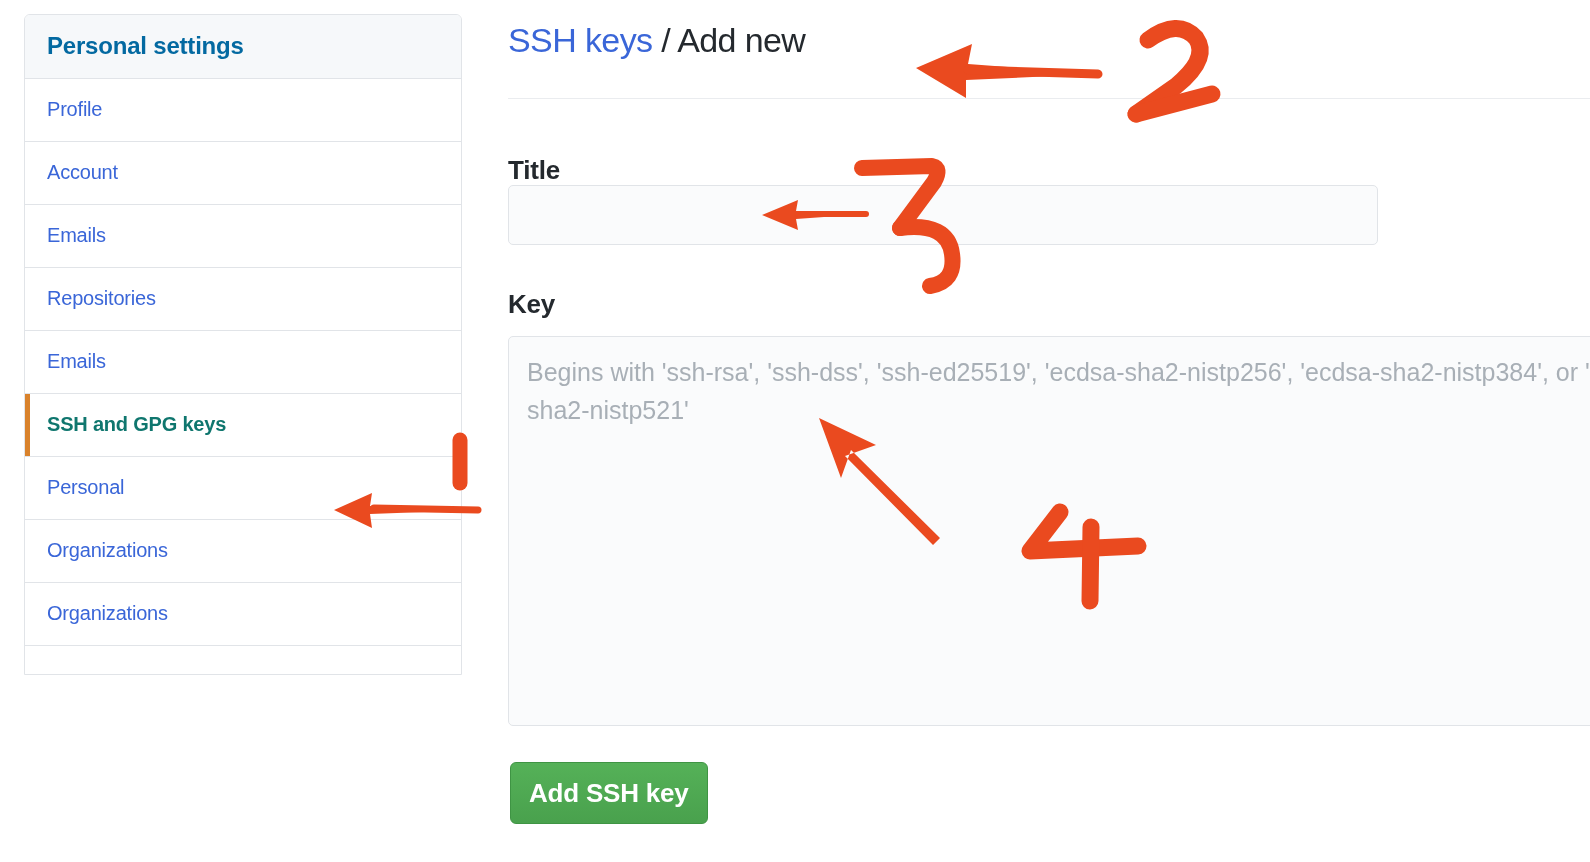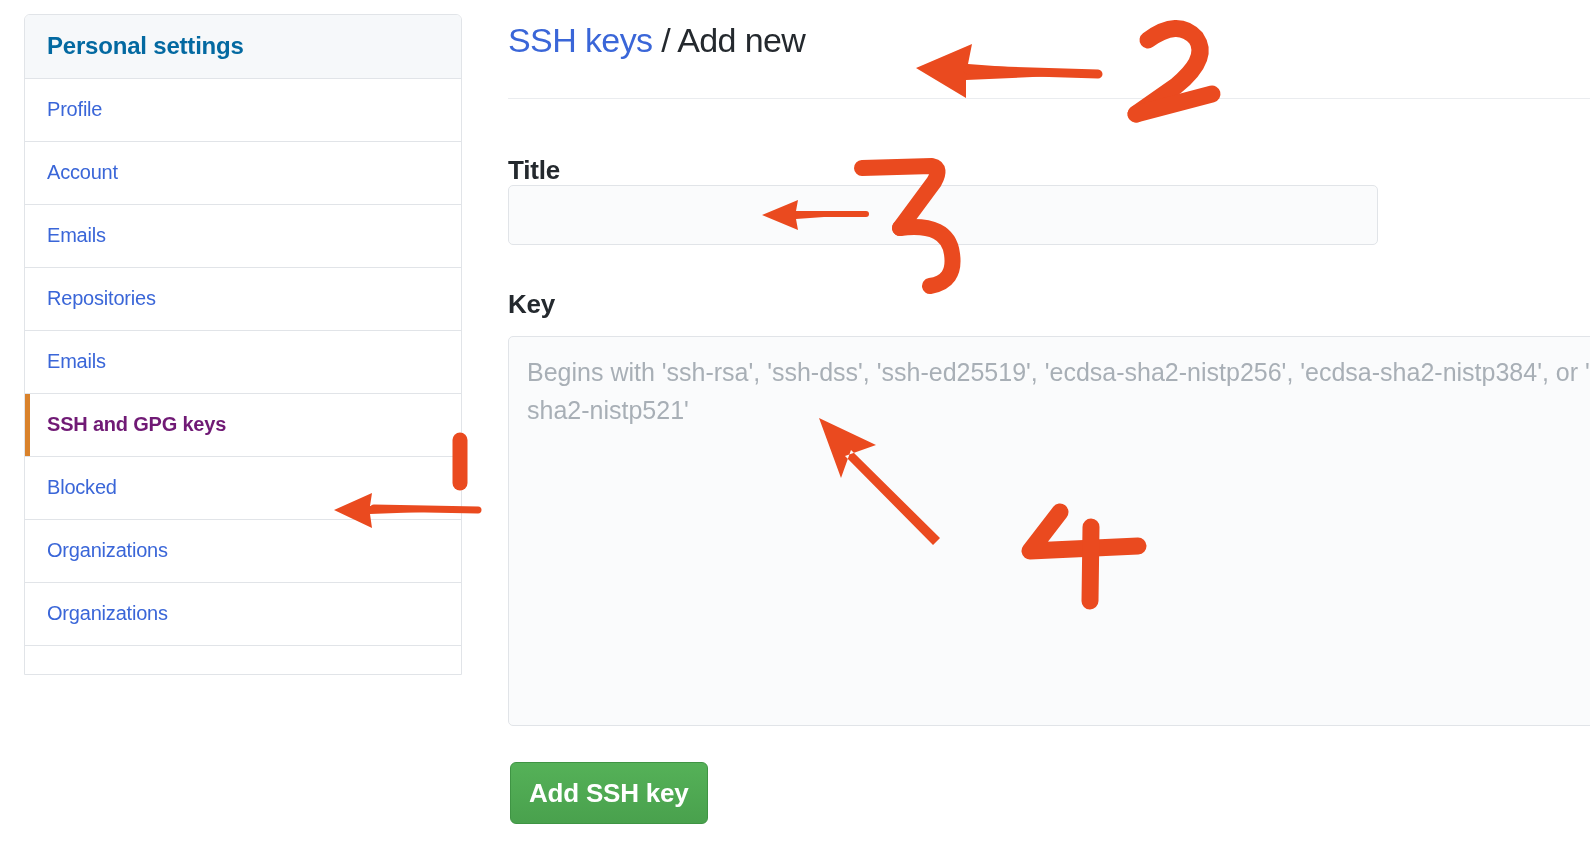--- a/index.html
+++ b/index.html
@@ -52,21 +52,21 @@
     font-size: 20px;
     color: #3a66d8;
     border-bottom: 1px solid #e1e4e8;
     text-decoration: none;
     letter-spacing: -0.2px;
     background: #ffffff;
     box-sizing: border-box;
   }
   .nav-item:last-child { border-bottom: 1px solid #e1e4e8; }
   .nav-item.selected {
-    color: #701a75;
+    color: #0f766e;
     font-weight: bold;
   }
   .nav-item.selected::before {
     content: "";
     position: absolute;
     left: 0;
     top: 0;
     bottom: 0;
     width: 5px;
     background: #d9822b;
@@ -214,21 +214,21 @@
     <a class="nav-item" href="#">
       <span>Repositories</span>
     </a>
     <a class="nav-item" href="#">
       <span>Emails</span>
     </a>
     <a class="nav-item selected" href="#">
       <span>SSH and GPG keys</span>
     </a>
     <a class="nav-item" href="#">
-      <span>Blocked</span>
+      <span>Personal</span>
     </a>
     <a class="nav-item" href="#">
       <span>Organizations</span>
     </a>
     <a class="nav-item" href="#">
       <span>Organizations</span>
     </a>
     <div class="nav-item partial"></div>
   </nav>
 

